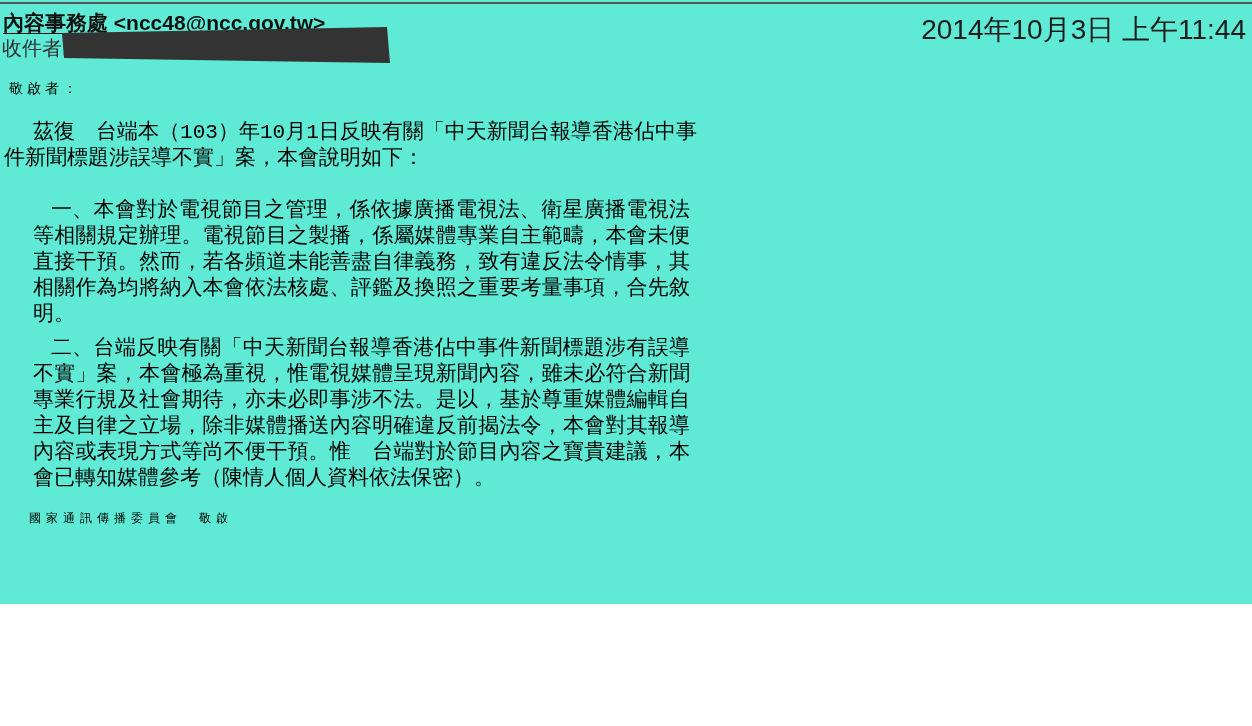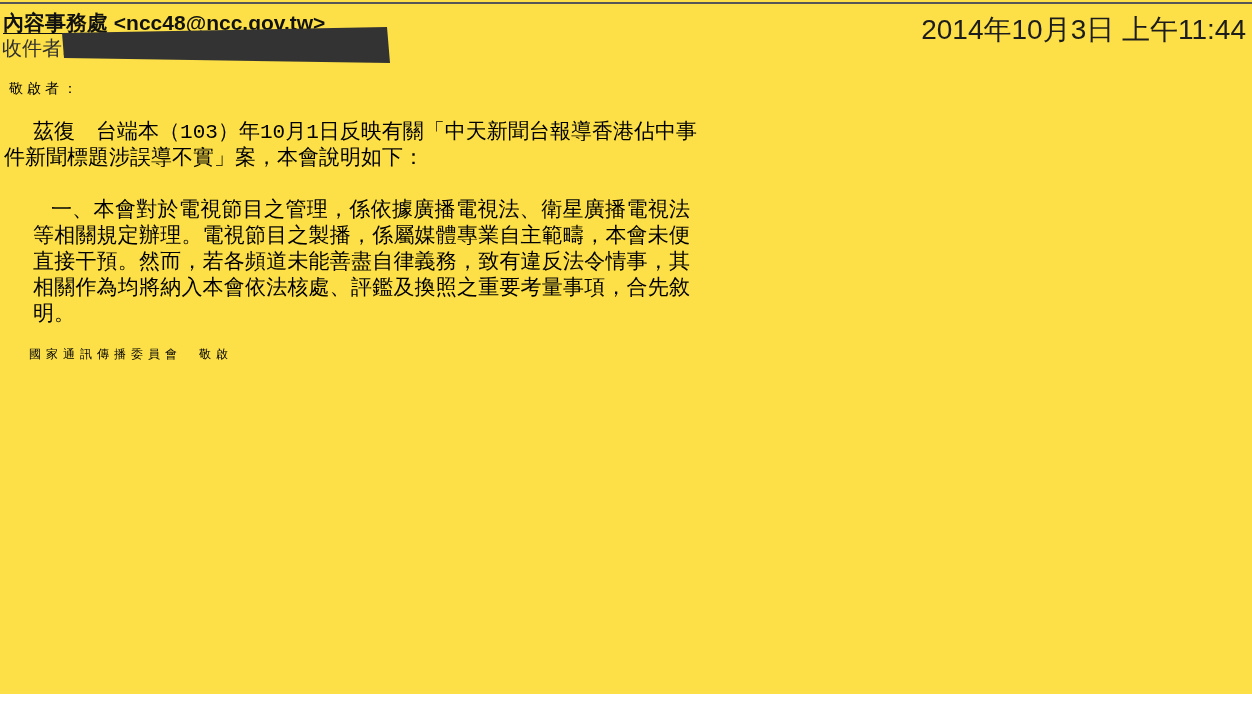--- a/index.html
+++ b/index.html
@@ -1,19 +1,19 @@
 <!DOCTYPE html>
 <html lang="zh-Hant"><head>
 <meta charset="utf-8">
 <style>
   html,body{margin:0;padding:0;background:#ffffff;}
   .page{
     position:relative;
-    width:1252px;height:694px;
-    background:#fde047;
+    width:1252px;height:604px;
+    background:#5eead4;
     overflow:hidden;
     font-family:"Liberation Sans", sans-serif;
     color:#000;
     text-decoration:underline;
   }
   .top-rule{
     position:absolute;left:0;top:2px;width:1252px;height:0;
     border-top:2px solid #565656;
   }
   
@@ -83,19 +83,20 @@
   </svg>
 
   <div class="letter">
 
     <p class="salutation">敬啟者：</p>
 
     <p class="intro">茲復　台端本（103）年10月1日反映有關「中天新聞台報導香港佔中事件新聞標題涉誤導不實」案，本會說明如下：</p>
 
     <div class="items">
       <p class="item">一、本會對於電視節目之管理，係依據廣播電視法、衛星廣播電視法等相關規定辦理。電視節目之製播，係屬媒體專業自主範疇，本會未便直接干預。然而，若各頻道未能善盡自律義務，致有違反法令情事，其相關作為均將納入本會依法核處、評鑑及換照之重要考量事項，合先敘明。</p>
+      <p class="item">二、台端反映有關「中天新聞台報導香港佔中事件新聞標題涉有誤導不實」案，本會極為重視，惟電視媒體呈現新聞內容，雖未必符合新聞專業行規及社會期待，亦未必即事涉不法。是以，基於尊重媒體編輯自主及自律之立場，除非媒體播送內容明確違反前揭法令，本會對其報導內容或表現方式等尚不便干預。惟　台端對於節目內容之寶貴建議，本會已轉知媒體參考（陳情人個人資料依法保密）。</p>
     </div>
 
     <p class="signature">國家通訊傳播委員會　敬啟</p>
 
   </div>
 
 </div>
 
 </body></html>

